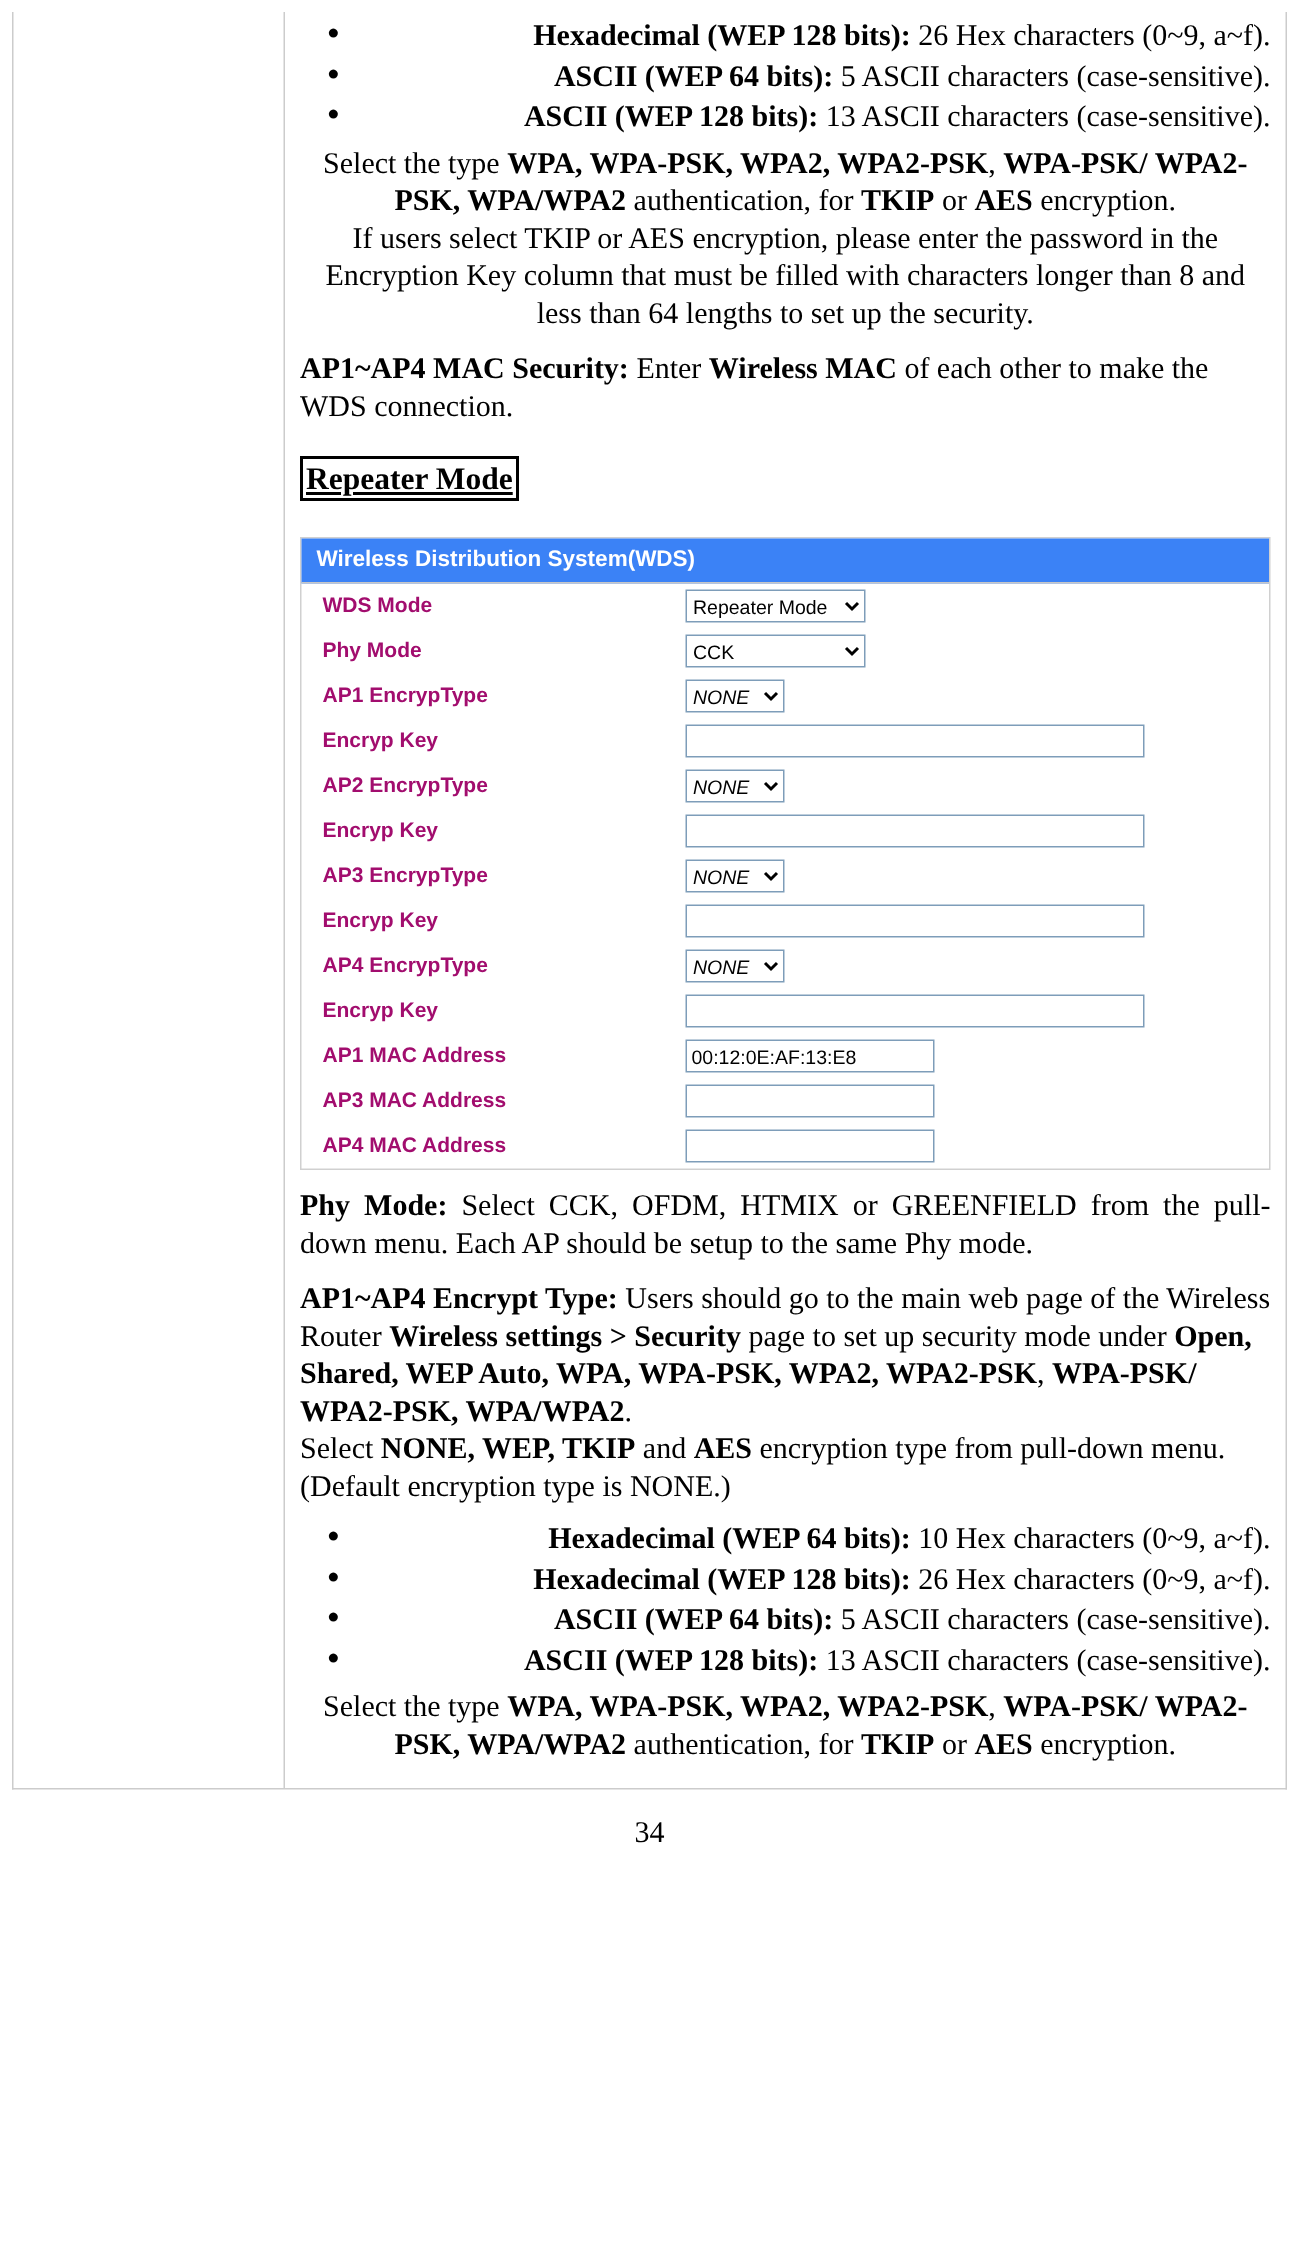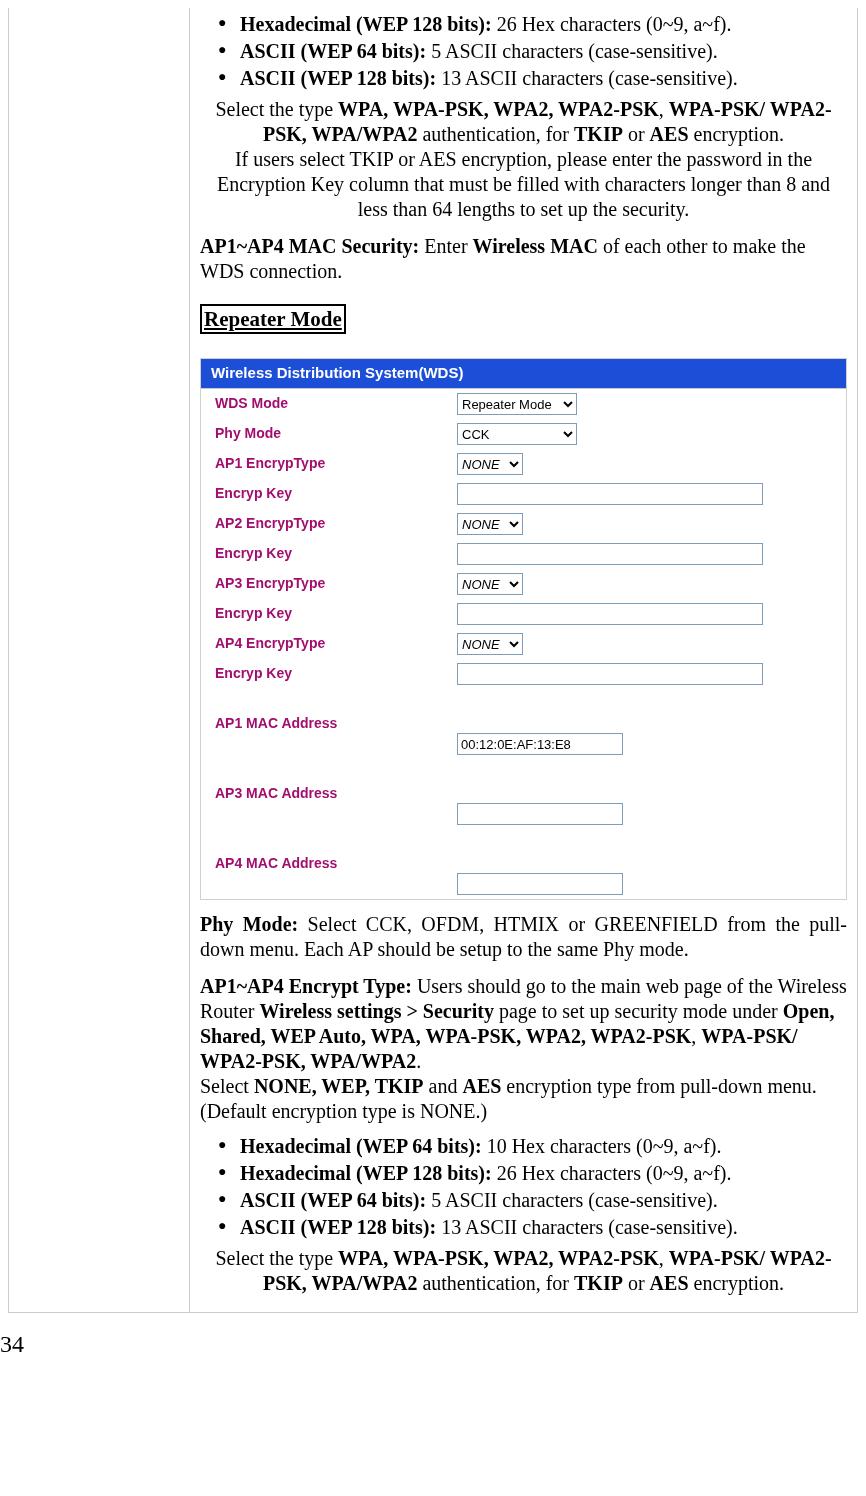--- a/index.html
+++ b/index.html
@@ -30,20 +30,21 @@
   }
   ul.bullets {
     list-style: none;
     margin: 0 0 2px 0;
     padding-left: 18px;
   }
   ul.bullets li {
     position: relative;
     padding-left: 22px;
     margin: 2px 0;
+    text-align: right;
   }
   ul.bullets li::before {
     content: "\25CF";
     position: absolute;
     left: 0;
     top: 2px;
     font-size: 14px;
   }
   .para { margin: 6px 0 10px 0; text-align: center; }
   .para2 { margin: 12px 0 10px 0; }
@@ -60,21 +61,21 @@
   b { font-weight: bold; }
 
   
   .wds-panel {
     border: 1px solid #d0d0d0;
     margin: 10px 0 12px 0;
     font-family: Arial, Helvetica, sans-serif;
     font-size: 14px;
   }
   .wds-title {
-    background: #1d4ed8;
+    background: #3b82f6;
     color: #fff;
     font-weight: bold;
     padding: 5px 10px;
     font-size: 15px;
     border-bottom: 1px solid #c7c7c7;
   }
   .wds-row {
     display: flex;
     align-items: center;
     padding: 4px 14px;
@@ -99,24 +100,24 @@
   select.sel-med { width: 66px; font-style: italic; }
   input.ti {
     font-family: Arial, sans-serif;
     font-size: 13px;
     border: 1px solid #7e9db9;
     height: 20px;
     padding: 0 3px;
     box-sizing: content-box;
   }
   input.ti-long { width: 298px; }
-  input.ti-mac { width: 158px; margin-top: 40px; }
+  input.ti-mac { width: 158px; }
   .page-num {
-    text-align: left;
-    font-size: 24px;
+    text-align: center;
+    font-size: 20px;
     margin-top: 18px;
     padding-bottom: 8px;
   }
 </style>
 </head>
 <body>
 
 <div class="page-wrap">
   <div class="left-col"></div>
   <div class="right-col">

